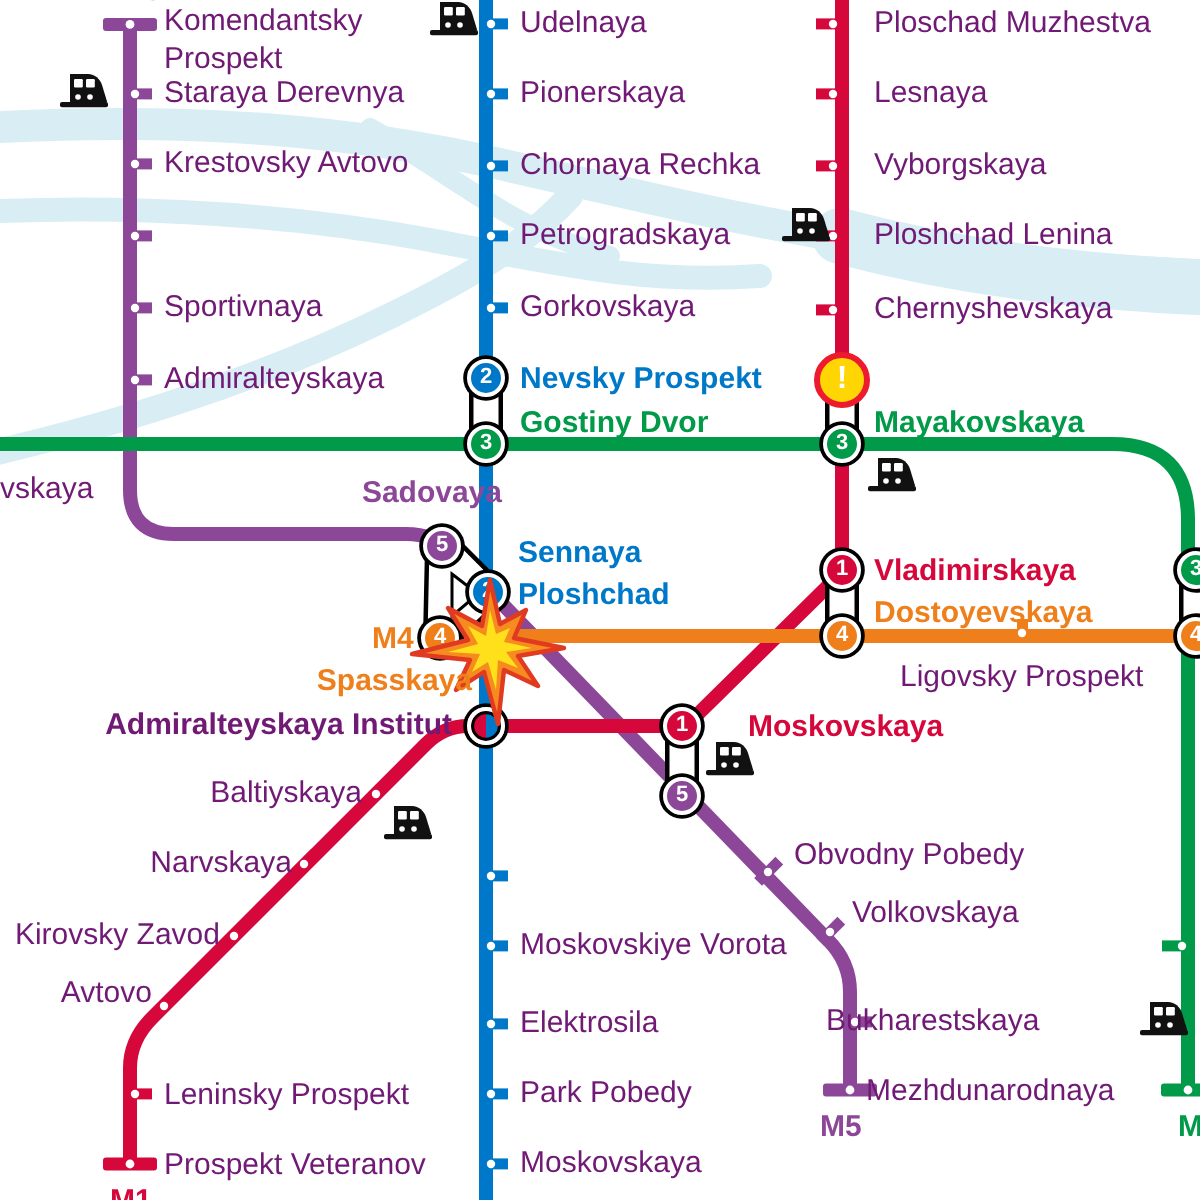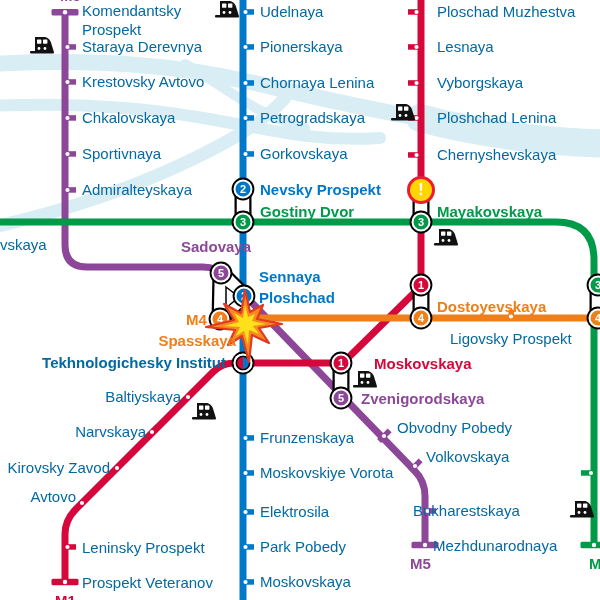--- a/index.html
+++ b/index.html
@@ -2,21 +2,21 @@
 <html><head>
 <meta charset="utf-8">
 <style>
   html,body{margin:0;padding:0;background:#fff;}
   #map{position:relative;width:600px;height:600px;overflow:hidden;background:#fff;
        font-family:"Liberation Sans",sans-serif;}
   #map svg{position:absolute;left:0;top:0;}
   .layer-lines{z-index:1;}
   .layer-star{z-index:40;pointer-events:none;}
   .lbl{position:absolute;z-index:50;font:15px/18px "Liberation Sans",sans-serif;
-       color:#0369a1;white-space:nowrap;}
+       color:#701a75;white-space:nowrap;}
   .b{font-weight:700;}
   .c1{color:#D6083B;} .c2{color:#0078C9;} .c3{color:#009A49;}
   .c4{color:#EF7F1A;} .c5{color:#8C4799;}
   .wrap{white-space:normal;}
   .ra{}
   .bdg{position:absolute;z-index:30;transform:translate(-50%,-50%);
        width:15px;height:15px;border:2.5px solid #fff;border-radius:50%;
        box-shadow:0 0 0 1.9px #000;color:#fff;text-align:center;
        font:700 11px/15px "Liberation Sans",sans-serif;}
   .bg1{background:#D6083B;} .bg2{background:#0078C9;} .bg3{background:#009A49;}
@@ -221,59 +221,57 @@
 
   <svg class="layer-star" width="600" height="600" viewBox="0 0 600 600">
     <polygon points="282,324 259,328 269,343 252,335 249,362 242,336 228,345 235,330 206,327 234,320 224,304 241,313 245,290 250,312 263,305 257,319" fill="#F68B1F" stroke="#E03A21" stroke-width="2.2" stroke-linejoin="round"></polygon>
     <polygon points="266,324 253,326 259,334 249,330 248,345 244,331 236,336 240,327 224,326 239,322 234,313 243,318 245,305 248,317 255,314 252,321" fill="#FFE01A"></polygon>
   </svg>
 
   <div class="lbl b c5" style="left:60px;top:-13px">M5</div>
   <div class="lbl wrap" style="left:82px;top:1px;width:108px;line-height:19px">Komendantsky Prospekt</div>
   <div class="lbl" style="left:82px;top:38px">Staraya Derevnya</div>
   <div class="lbl" style="left:82px;top:73px">Krestovsky Avtovo</div>
-  <div class="lbl" style="left:82px;top:109px">Chkalovskaya</div>
   <div class="lbl" style="left:82px;top:145px">Sportivnaya</div>
   <div class="lbl" style="left:82px;top:181px">Admiralteyskaya</div>
 
   <div class="lbl" style="left:260px;top:3px">Udelnaya</div>
   <div class="lbl" style="left:260px;top:38px">Pionerskaya</div>
-  <div class="lbl" style="left:260px;top:74px">Chornaya Lenina</div>
+  <div class="lbl" style="left:260px;top:74px">Chornaya Rechka</div>
   <div class="lbl" style="left:260px;top:109px">Petrogradskaya</div>
   <div class="lbl" style="left:260px;top:145px">Gorkovskaya</div>
 
   <div class="lbl" style="left:437px;top:3px">Ploschad Muzhestva</div>
   <div class="lbl" style="left:437px;top:38px">Lesnaya</div>
   <div class="lbl" style="left:437px;top:74px">Vyborgskaya</div>
   <div class="lbl" style="left:437px;top:109px">Ploshchad Lenina</div>
   <div class="lbl" style="left:437px;top:146px">Chernyshevskaya</div>
 
   <div class="lbl b c2" style="left:260px;top:181px">Nevsky Prospekt</div>
   <div class="lbl b c3" style="left:260px;top:203px">Gostiny Dvor</div>
   <div class="lbl b c3" style="left:437px;top:203px">Mayakovskaya</div>
   <div class="lbl" style="left:0px;top:236px">vskaya</div>
   <div class="lbl b c5 ra" style="right:349px;top:238px">Sadovaya</div>
   <div class="lbl b c2 wrap" style="left:259px;top:266px;width:84px;line-height:21px">Sennaya Ploshchad</div>
   <div class="lbl b c4" style="left:186px;top:311px">M4</div>
   <div class="lbl b c4 ra" style="right:364px;top:332px">Spasskaya</div>
+  <div class="lbl b c1" style="left:437px;top:277px">Vladimirskaya</div>
   <div class="lbl b c4" style="left:437px;top:298px">Dostoyevskaya</div>
   <div class="lbl" style="left:450px;top:330px">Ligovsky Prospekt</div>
-  <div class="lbl b" style="right:374px;top:354px">Tekhnologichesky Institut</div>
+  <div class="lbl b" style="right:374px;top:354px">Admiralteyskaya Institut</div>
   <div class="lbl b c1" style="left:374px;top:355px">Moskovskaya</div>
-  <div class="lbl b c5" style="left:361px;top:390px">Zvenigorodskaya</div>
 
   <div class="lbl ra" style="right:419px;top:388px">Baltiyskaya</div>
   <div class="lbl ra" style="right:454px;top:423px">Narvskaya</div>
   <div class="lbl ra" style="right:490px;top:459px">Kirovsky Zavod</div>
   <div class="lbl ra" style="right:524px;top:488px">Avtovo</div>
   <div class="lbl" style="left:82px;top:574px">Prospekt Veteranov</div>
   <div class="lbl" style="left:82px;top:539px">Leninsky Prospekt</div>
   <div class="lbl b c1" style="left:55px;top:592px">M1</div>
 
-  <div class="lbl" style="left:260px;top:429px">Frunzenskaya</div>
   <div class="lbl" style="left:260px;top:464px">Moskovskiye Vorota</div>
   <div class="lbl" style="left:260px;top:503px">Elektrosila</div>
   <div class="lbl" style="left:260px;top:538px">Park Pobedy</div>
   <div class="lbl" style="left:260px;top:573px">Moskovskaya</div>
 
   <div class="lbl" style="left:397px;top:419px">Obvodny Pobedy</div>
   <div class="lbl" style="left:426px;top:448px">Volkovskaya</div>
   <div class="lbl" style="left:413px;top:502px">Bukharestskaya</div>
   <div class="lbl" style="left:433px;top:537px">Mezhdunarodnaya</div>
   <div class="lbl b c5" style="left:410px;top:555px">M5</div>

